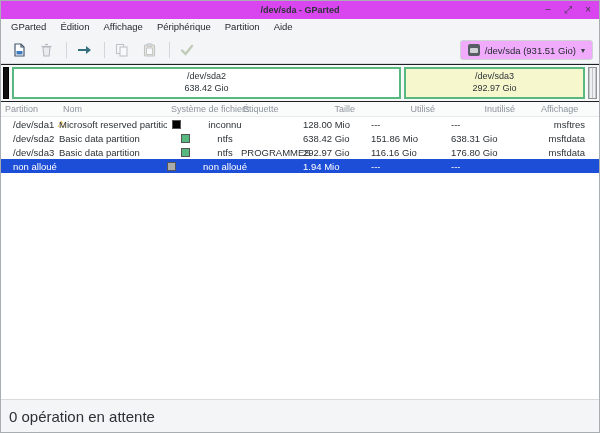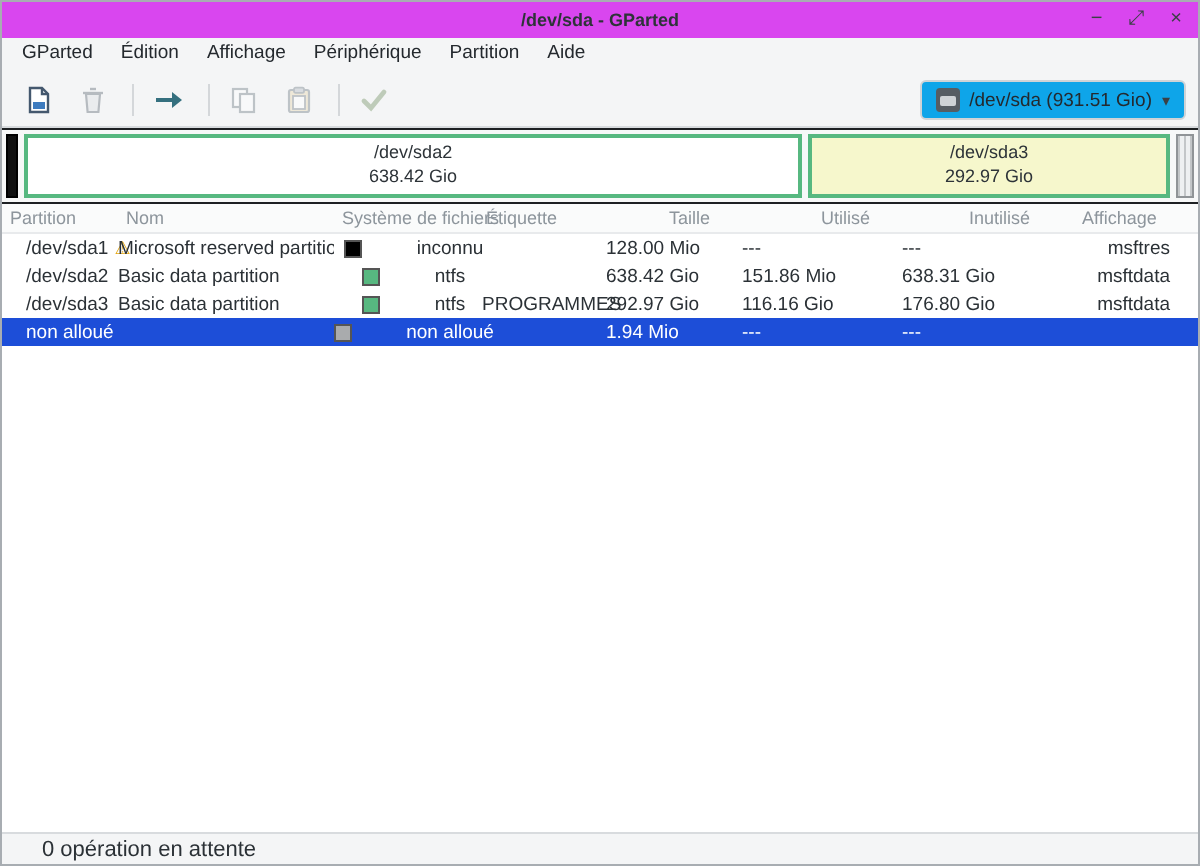--- a/index.html
+++ b/index.html
@@ -25,21 +25,21 @@
     font-size: 9.5px; color: #24292e; padding-left: 3px; flex: 0 0 auto; }
   .menu-item { padding: 2px 7px; }
   
   .toolbar { height: 27px; background: #f4f5f6; display: flex; align-items: center;
     padding: 0 6px; border-bottom: 1px solid #d8dbde; flex: 0 0 auto; }
   .tbtn { width: 24px; height: 21px; display: flex; align-items: center; justify-content: center;
     border-radius: 3px; margin-right: 3px; }
   .tbtn.disabled { opacity: .45; }
   .tsep { width: 1px; height: 16px; background: #d4d7da; margin: 0 5px; }
   .device-select { margin-left: auto; display: flex; align-items: center; gap: 5px;
-    background: #0ea5e9; border: 1px solid #cfd3d6; border-radius: 3px;
+    background: #f0abfc; border: 1px solid #cfd3d6; border-radius: 3px;
     height: 20px; padding: 0 7px; font-size: 9.5px; color: #24292e; }
   .device-icon { width: 12px; height: 12px; background: #565d63; border-radius: 2px;
     display: flex; align-items: center; justify-content: center; }
   .device-icon i { display: block; width: 8px; height: 5px; background: #cfd3d6; border-radius: 1px; }
   .dropdown-arrow { font-size: 8px; color: #3a4045; }
   
   .diskmap { height: 38px; flex: 0 0 auto; border-top: 1px solid #1d2023; border-bottom: 1px solid #1d2023;
     background: #f7f8f8; display: flex; align-items: stretch; gap: 3px; padding: 2px; }
   .seg { display: flex; flex-direction: column; align-items: center; justify-content: center;
     font-size: 9px; line-height: 1.3; color: #2d3338; text-align: center; overflow: hidden; }
@@ -66,22 +66,22 @@
     justify-content: center; white-space: nowrap; gap: 27px; }
   .swatch { width: 9px; height: 9px; border: 1px solid #555; flex: 0 0 auto; }
   .fs-black   { background: #000000; }
   .fs-ntfs    { background: #57b880; }
   .fs-unalloc { background: #a9abad; }
   .cell-label { padding-left: 2px; white-space: nowrap; }
   .cell-num { text-align: left; padding-right: 2px; white-space: nowrap; }
   .cell-flags { text-align: right; padding-right: 14px; white-space: nowrap; }
   .filler { flex: 1 1 auto; background: #ffffff; }
   
-  .statusbar { height: 16px; background: #f4f5f6; border-top: 1px solid #d8dbde;
-    display: flex; align-items: center; padding-left: 20px; font-size: 11px; color: #2b3136; flex: 0 0 auto; }
+  .statusbar { height: 33px; background: #f4f5f6; border-top: 1px solid #d8dbde;
+    display: flex; align-items: center; padding-left: 8px; font-size: 15px; color: #2b3136; flex: 0 0 auto; }
   svg.ticon { display: block; }
 </style>
 </head>
 <body>
 
 <div class="titlebar">
   <span>/dev/sda - GParted</span>
   <div class="win-controls">
     <span>−</span>
     <span>⤢</span>

